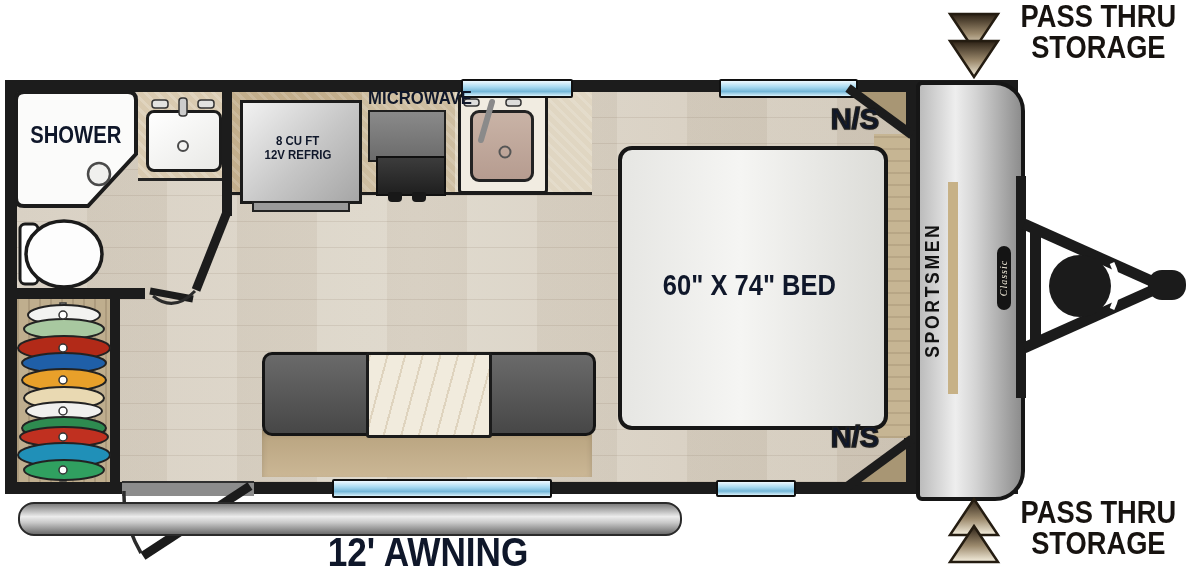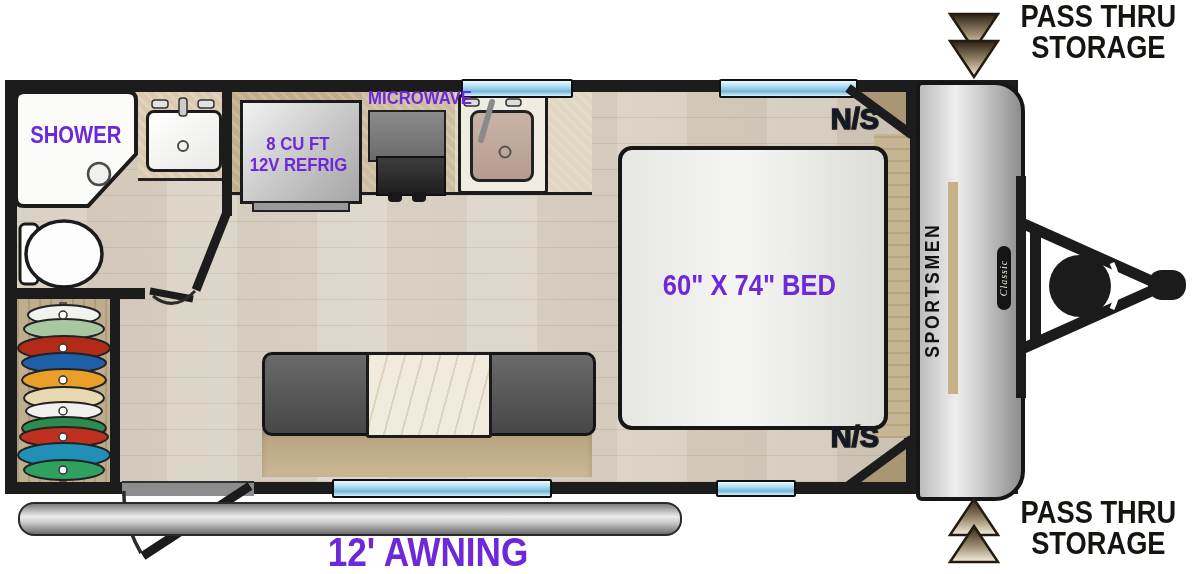--- a/index.html
+++ b/index.html
@@ -81,21 +81,21 @@
     background:#141414;border-radius:7px;color:#f0ead8;font-family:"Liberation Serif",serif;
     font-style:italic;font-size:10px;line-height:14px;text-align:center;letter-spacing:1px;}
 
   
   .passthru-text{width:204px;text-align:center;font-weight:bold;font-size:31px;line-height:1.0;color:#171310;}
   .awning-bar{left:18px;top:502px;width:660px;height:30px;border:2px solid #2a2a2a;border-radius:16px;
     background:linear-gradient(180deg,#7d7d7d,#ececec 42%,#c9c9c9 62%,#6d6d6d);}
   .door-opening{left:122px;top:481px;width:132px;height:13px;background:#8c8c8c;border-top:2px solid #303030;}
 
   
-  .lbl{font-weight:bold;color:#6d28d9;text-align:center;}
+  .lbl{font-weight:bold;color:#0f172a;text-align:center;}
   .outlined{color:#0f172a;-webkit-text-stroke:1.6px #1e1e1e;text-shadow:0 0 2px rgba(0,0,0,0.55);}
   svg{display:block;}
 </style>
 </head>
 <body>
 
 <div id="scene">
 
   <div class="abs body-outer"></div>
   <div class="abs floor"></div>
@@ -205,21 +205,21 @@
     <path d="M1112,263 Q1123,286 1112,309" fill="none" stroke="#ffffff" stroke-width="5"></path>
 
     <polygon points="950,14 998,14 974,50" fill="url(#arrowGrad)" stroke="#241c11" stroke-width="2.5"></polygon>
     <polygon points="950,41 998,41 974,77" fill="url(#arrowGrad)" stroke="#241c11" stroke-width="2.5"></polygon>
     <polygon points="974,499 998,535 950,535" fill="url(#arrowGrad)" stroke="#241c11" stroke-width="2.5"></polygon>
     <polygon points="974,526 998,562 950,562" fill="url(#arrowGrad)" stroke="#241c11" stroke-width="2.5"></polygon>
   </svg>
 
   <div class="abs lbl" style="left:14px;top:122px;width:124px;font-size:23px;"><span class="cond">SHOWER</span></div>
 
-  <div class="abs lbl" style="left:240px;top:134px;width:116px;font-size:19px;line-height:1.08;">
+  <div class="abs lbl" style="left:240px;top:134px;width:116px;font-size:13px;line-height:1.08;">
     <span class="cond">8 CU FT</span><br>
     <span class="cond">12V REFRIG</span>
   </div>
 
   <div class="abs lbl" style="left:352px;top:87px;width:136px;font-size:19px;"><span class="cond">MICROWAVE</span></div>
 
   <div class="abs lbl" style="left:616px;top:269px;width:266px;font-size:29px;"><span class="cond">60" X 74" BED</span></div>
 
   <div class="abs lbl outlined" style="left:820px;top:103px;width:70px;font-size:29px;">N/S</div>
   <div class="abs lbl outlined" style="left:820px;top:421px;width:70px;font-size:29px;">N/S</div>

